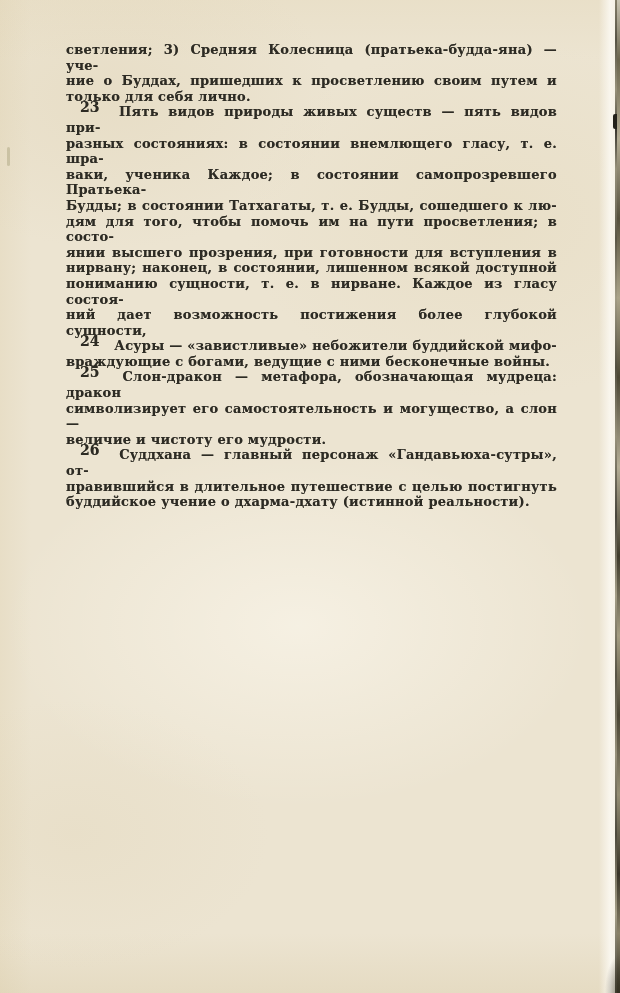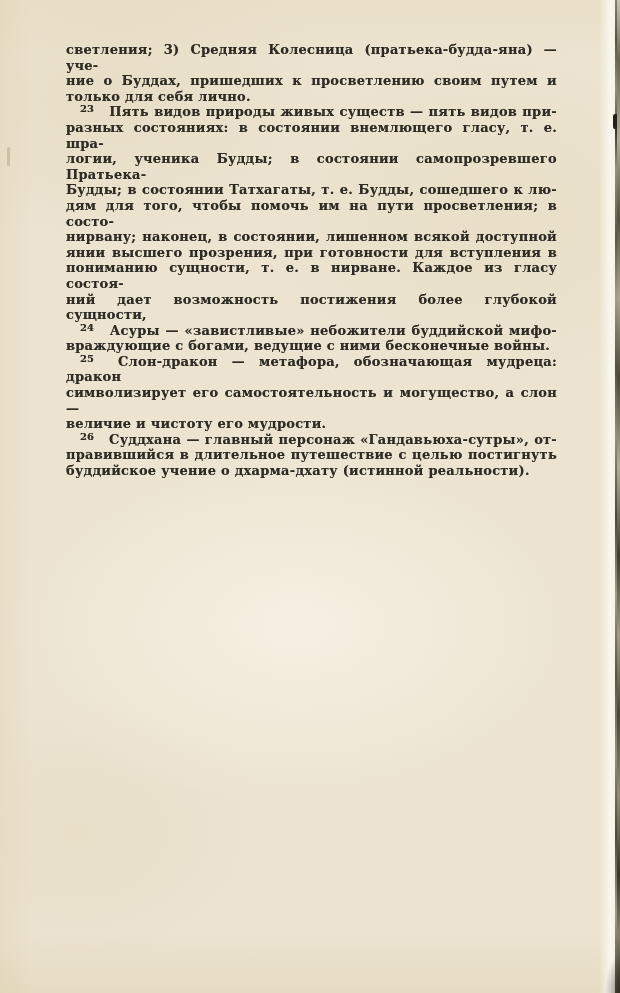--- a/index.html
+++ b/index.html
@@ -40,21 +40,21 @@
   .line {
     text-align: justify;
     text-align-last: justify;
     white-space: normal;
   }
   .line.para-end {
     text-align: right;
     text-align-last: left;
   }
   sup.fnum {
-    font-size: 10px;
+    font-size: 14px;
     line-height: 0;
     vertical-align: baseline;
     position: relative;
     top: -4px;
     letter-spacing: 0;
     margin-right: 10px;
   }
   
   .left-mark {
     position: absolute;
@@ -126,25 +126,25 @@
 <div class="page" style="background-color: rgb(236, 228, 209);">
   <div class="text-block" style="color: rgb(45, 43, 36);">
       <div class="para">
         <div class="line">светления; 3) Средняя Колесница (пратьека-будда-яна) — уче-</div>
         <div class="line">ние о Буддах, пришедших к просветлению своим путем и</div>
         <div class="line para-end">только для себя лично.</div>
       </div>
       <div class="para indent">
         <div class="line"><sup class="fnum">23</sup> Пять видов природы живых существ — пять видов при-</div>
         <div class="line">разных состояниях: в состоянии внемлющего гласу, т. е. шра-</div>
-        <div class="line">логии, ученика Будды; в состоянии самопрозревшего Пратьека-</div>
+        <div class="line">ваки, ученика Каждое; в состоянии самопрозревшего Пратьека-</div>
         <div class="line">Будды; в состоянии Татхагаты, т. е. Будды, сошедшего к лю-</div>
         <div class="line">дям для того, чтобы помочь им на пути просветления; в состо-</div>
+        <div class="line">янии высшего прозрения, при готовности для вступления в</div>
         <div class="line">нирвану; наконец, в состоянии, лишенном всякой доступной</div>
-        <div class="line">янии высшего прозрения, при готовности для вступления в</div>
         <div class="line">пониманию сущности, т. е. в нирване. Каждое из гласу состоя-</div>
         <div class="line">ний дает возможность постижения более глубокой сущности,</div>
       </div>
       <div class="para indent">
         <div class="line"><sup class="fnum">24</sup> Асуры — «завистливые» небожители буддийской мифо-</div>
         <div class="line para-end">враждующие с богами, ведущие с ними бесконечные войны.</div>
       </div>
       <div class="para indent">
         <div class="line"><sup class="fnum">25</sup> Слон-дракон — метафора, обозначающая мудреца: дракон</div>
         <div class="line">символизирует его самостоятельность и могущество, а слон —</div>

